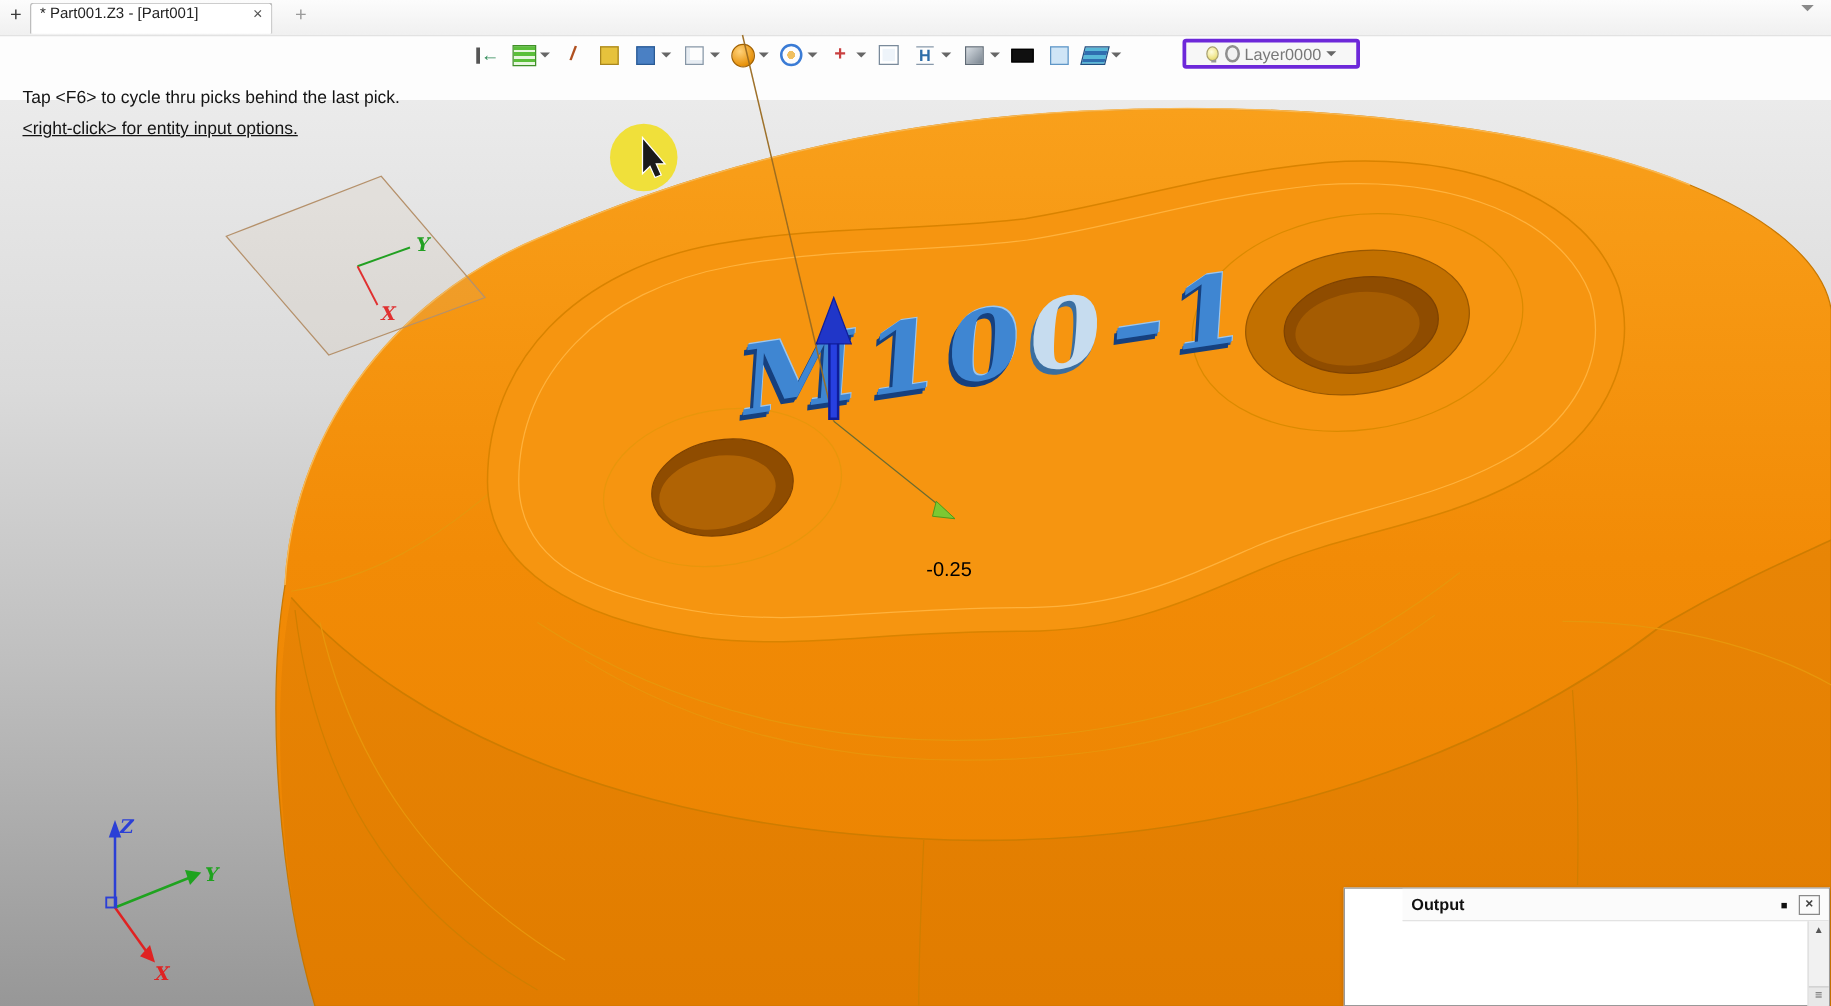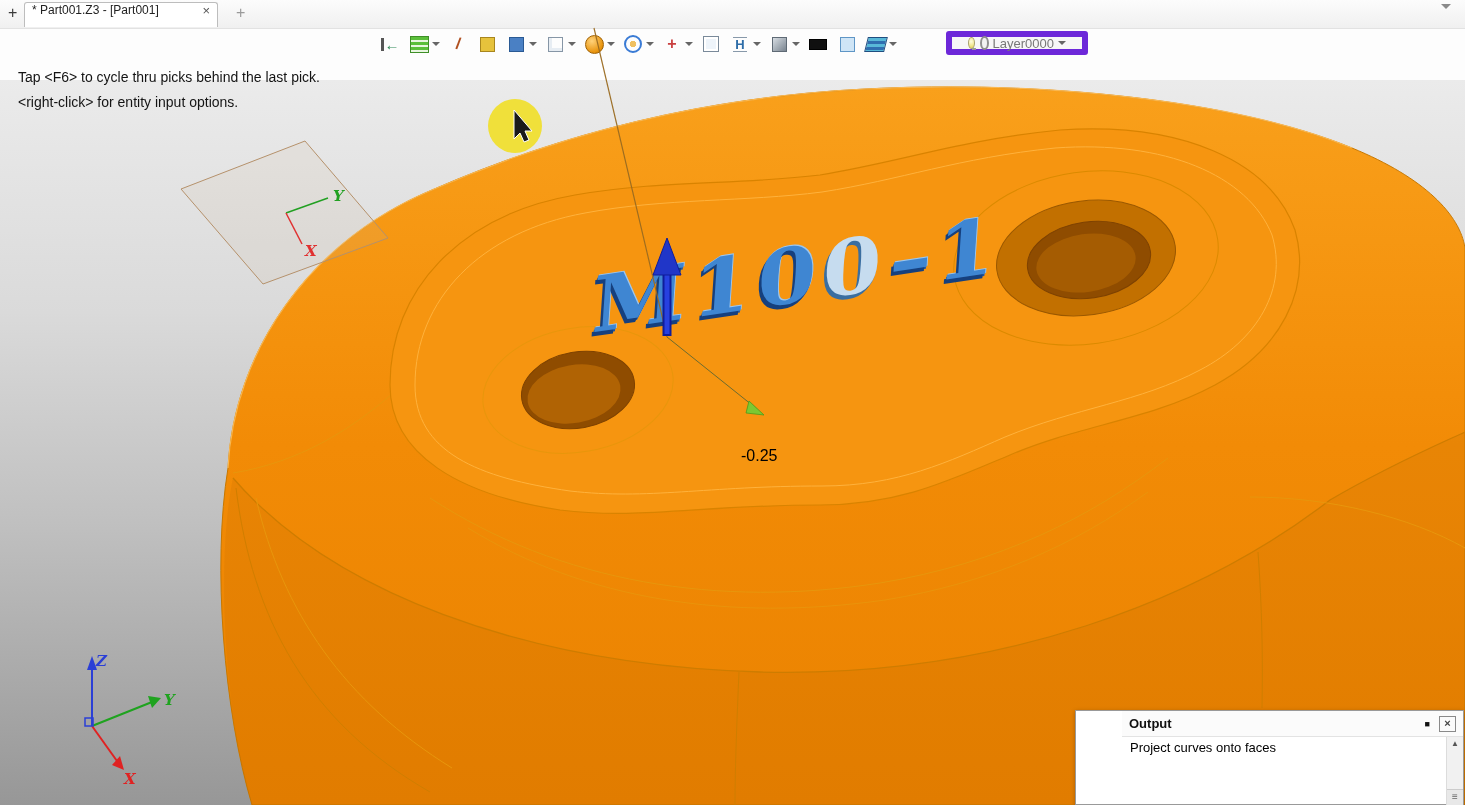--- a/index.html
+++ b/index.html
@@ -21,21 +21,21 @@
   .tab-close { color:#555; font-size:13px; margin-left:6px; }
   .ribbon-chevron { position:absolute; right:12px; top:9px; width:12px; }
   .ribbon-chevron .bar { border-top:2px solid #8a8a8a; margin-bottom:3px; }
   .ribbon-chevron .tri { width:0; height:0; margin:0 auto;
     border-left:5px solid transparent; border-right:5px solid transparent; border-top:5px solid #8a8a8a; }
 
   
   .toolstrip { position:absolute; left:0; top:28px; width:100%; height:52px; background:#fdfdfd; z-index:1; }
   .hint { position:absolute; font-size:14px; color:#141414; z-index:2; white-space:nowrap;margin-top:37px; }
   .hint1 { left:18px; top:32px; }
-  .hint2 { left:18px; top:57px; }
+  .hint2 { left:18px; top:57px;text-decoration:underline; }
 
   .toolbar { position:absolute; left:378px; top:30px; height:28px; display:flex; align-items:center; gap:5px; z-index:2; }
   .tbtn { display:flex; align-items:center; gap:2px; padding:1px; }
   .tbi { width:22px; height:22px; display:flex; align-items:center; justify-content:center; }
   .caret { width:0; height:0; border-left:4px solid transparent; border-right:4px solid transparent; border-top:4px solid #666; }
   .exitbar { width:3px; height:13px; background:#555; margin-right:1px; }
   .g-exit { color:#2E8B57; font-weight:bold; font-size:15px; line-height:1; }
   .g-brush { color:#B05020; font-weight:bold; font-size:16px; transform:rotate(10deg); display:inline-block; line-height:1; }
   .g-axis { color:#C94040; font-weight:bold; font-size:16px; line-height:1; }
   .g-hatch { color:#2E6DA8; font-weight:bold; font-size:13px; line-height:1;
@@ -51,21 +51,21 @@
     background:radial-gradient(circle at 35% 30%, #FFD27A, #E8930C 70%, #B86E00); }
   .ring { width:14px; height:14px; border-radius:50%; border:2px solid #3A7BD5;
     background:radial-gradient(circle, #F0C060 0 32%, transparent 33%); }
   .greenstack { width:17px; height:15px; border:1px solid #3F8F28;
     background:repeating-linear-gradient(180deg,#5BBF3A 0 3px,#E8F6E0 3px 5px); }
   .bluestack { width:18px; height:13px; border:1px solid #1F4E80; transform:skewX(-14deg);
     background:repeating-linear-gradient(180deg,#58B8D8 0 3px,#2F6EB0 3px 6px); }
   .plane-ic { width:14px; height:14px; border:1px solid #7A8A9A; background:#Eef4fa; box-shadow:inset 0 0 0 2px #ffffff; }
 
   .layercombo { position:absolute; left:946px; top:31px; width:142px; height:24px; z-index:2;
-    border:6px solid #6d28d9; border-radius:3px; background:#f7f7f7;
+    border:3px solid #6d28d9; border-radius:3px; background:#f7f7f7;
     display:flex; align-items:center; padding:0 16px; box-sizing:border-box;text-align:center; }
   .bulb { width:10px; height:10px; border-radius:50%; border:1px solid #a8a06a; position:relative;
     background:radial-gradient(circle at 40% 35%, #fffde0, #f0e68c 60%, #d9c95a); }
   .bulb::after { content:""; position:absolute; left:3px; top:10px; width:4px; height:2px; background:#999; }
   .ringicon { width:10px; height:10px; border-radius:50%; border:2px solid #8f8f8f; background:#f2f2f2; margin-left:5px; }
   .layer-text { color:#787878; font-size:13px; margin:0 4px; flex:1; }
 
   
   .viewport { position:absolute; left:0; top:80px; width:1465px; height:725px;
     background:linear-gradient(180deg, #ebebeb 0%, #dadada 32%, #bfbfbf 62%, #979797 100%); z-index:0; }
@@ -295,21 +295,20 @@
 
   <div class="output">
     <div class="output-title">
       <span>Output</span>
       <span class="ot-spacer"></span>
       <span class="ot-max">■</span>
       <span class="ot-close">×</span>
     </div>
     <div class="output-body">
       <div class="output-lines">
-        <div>Project curves onto faces</div>
       </div>
       <div class="scroll">
         <span class="scroll-up">▲</span>
         <span class="grip">≡</span>
       </div>
     </div>
   </div>
 
 </div>
 

